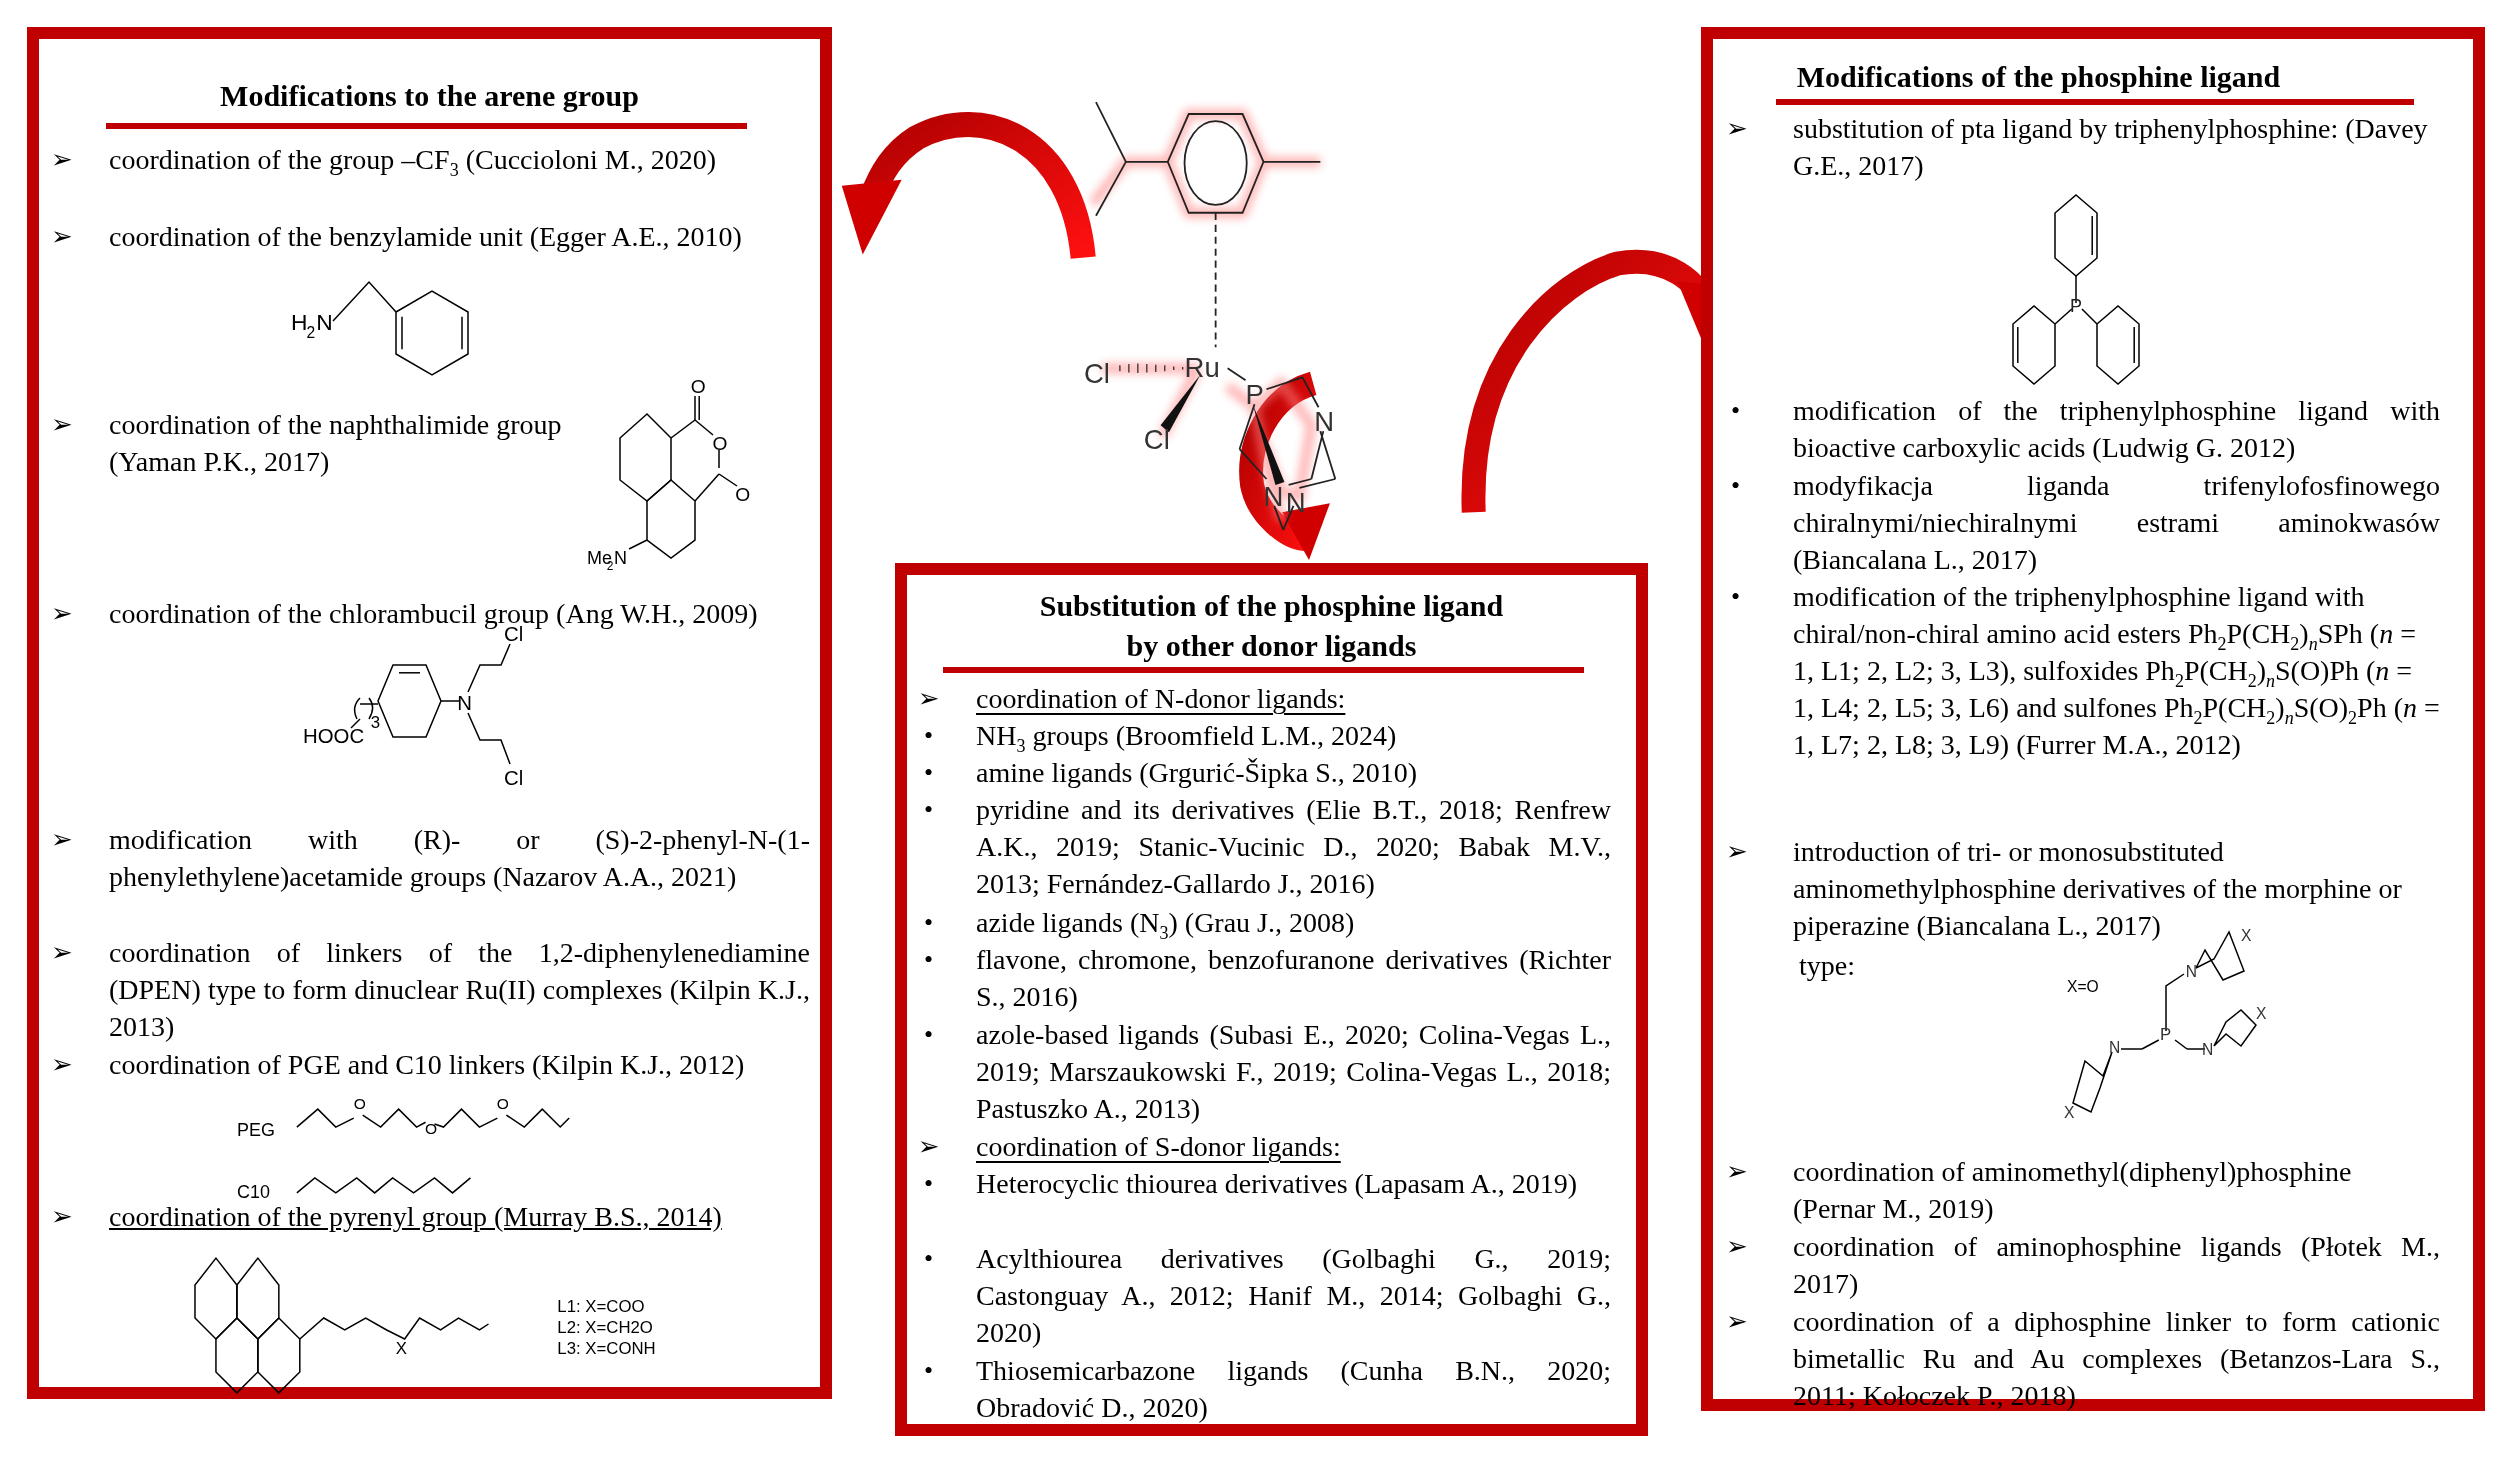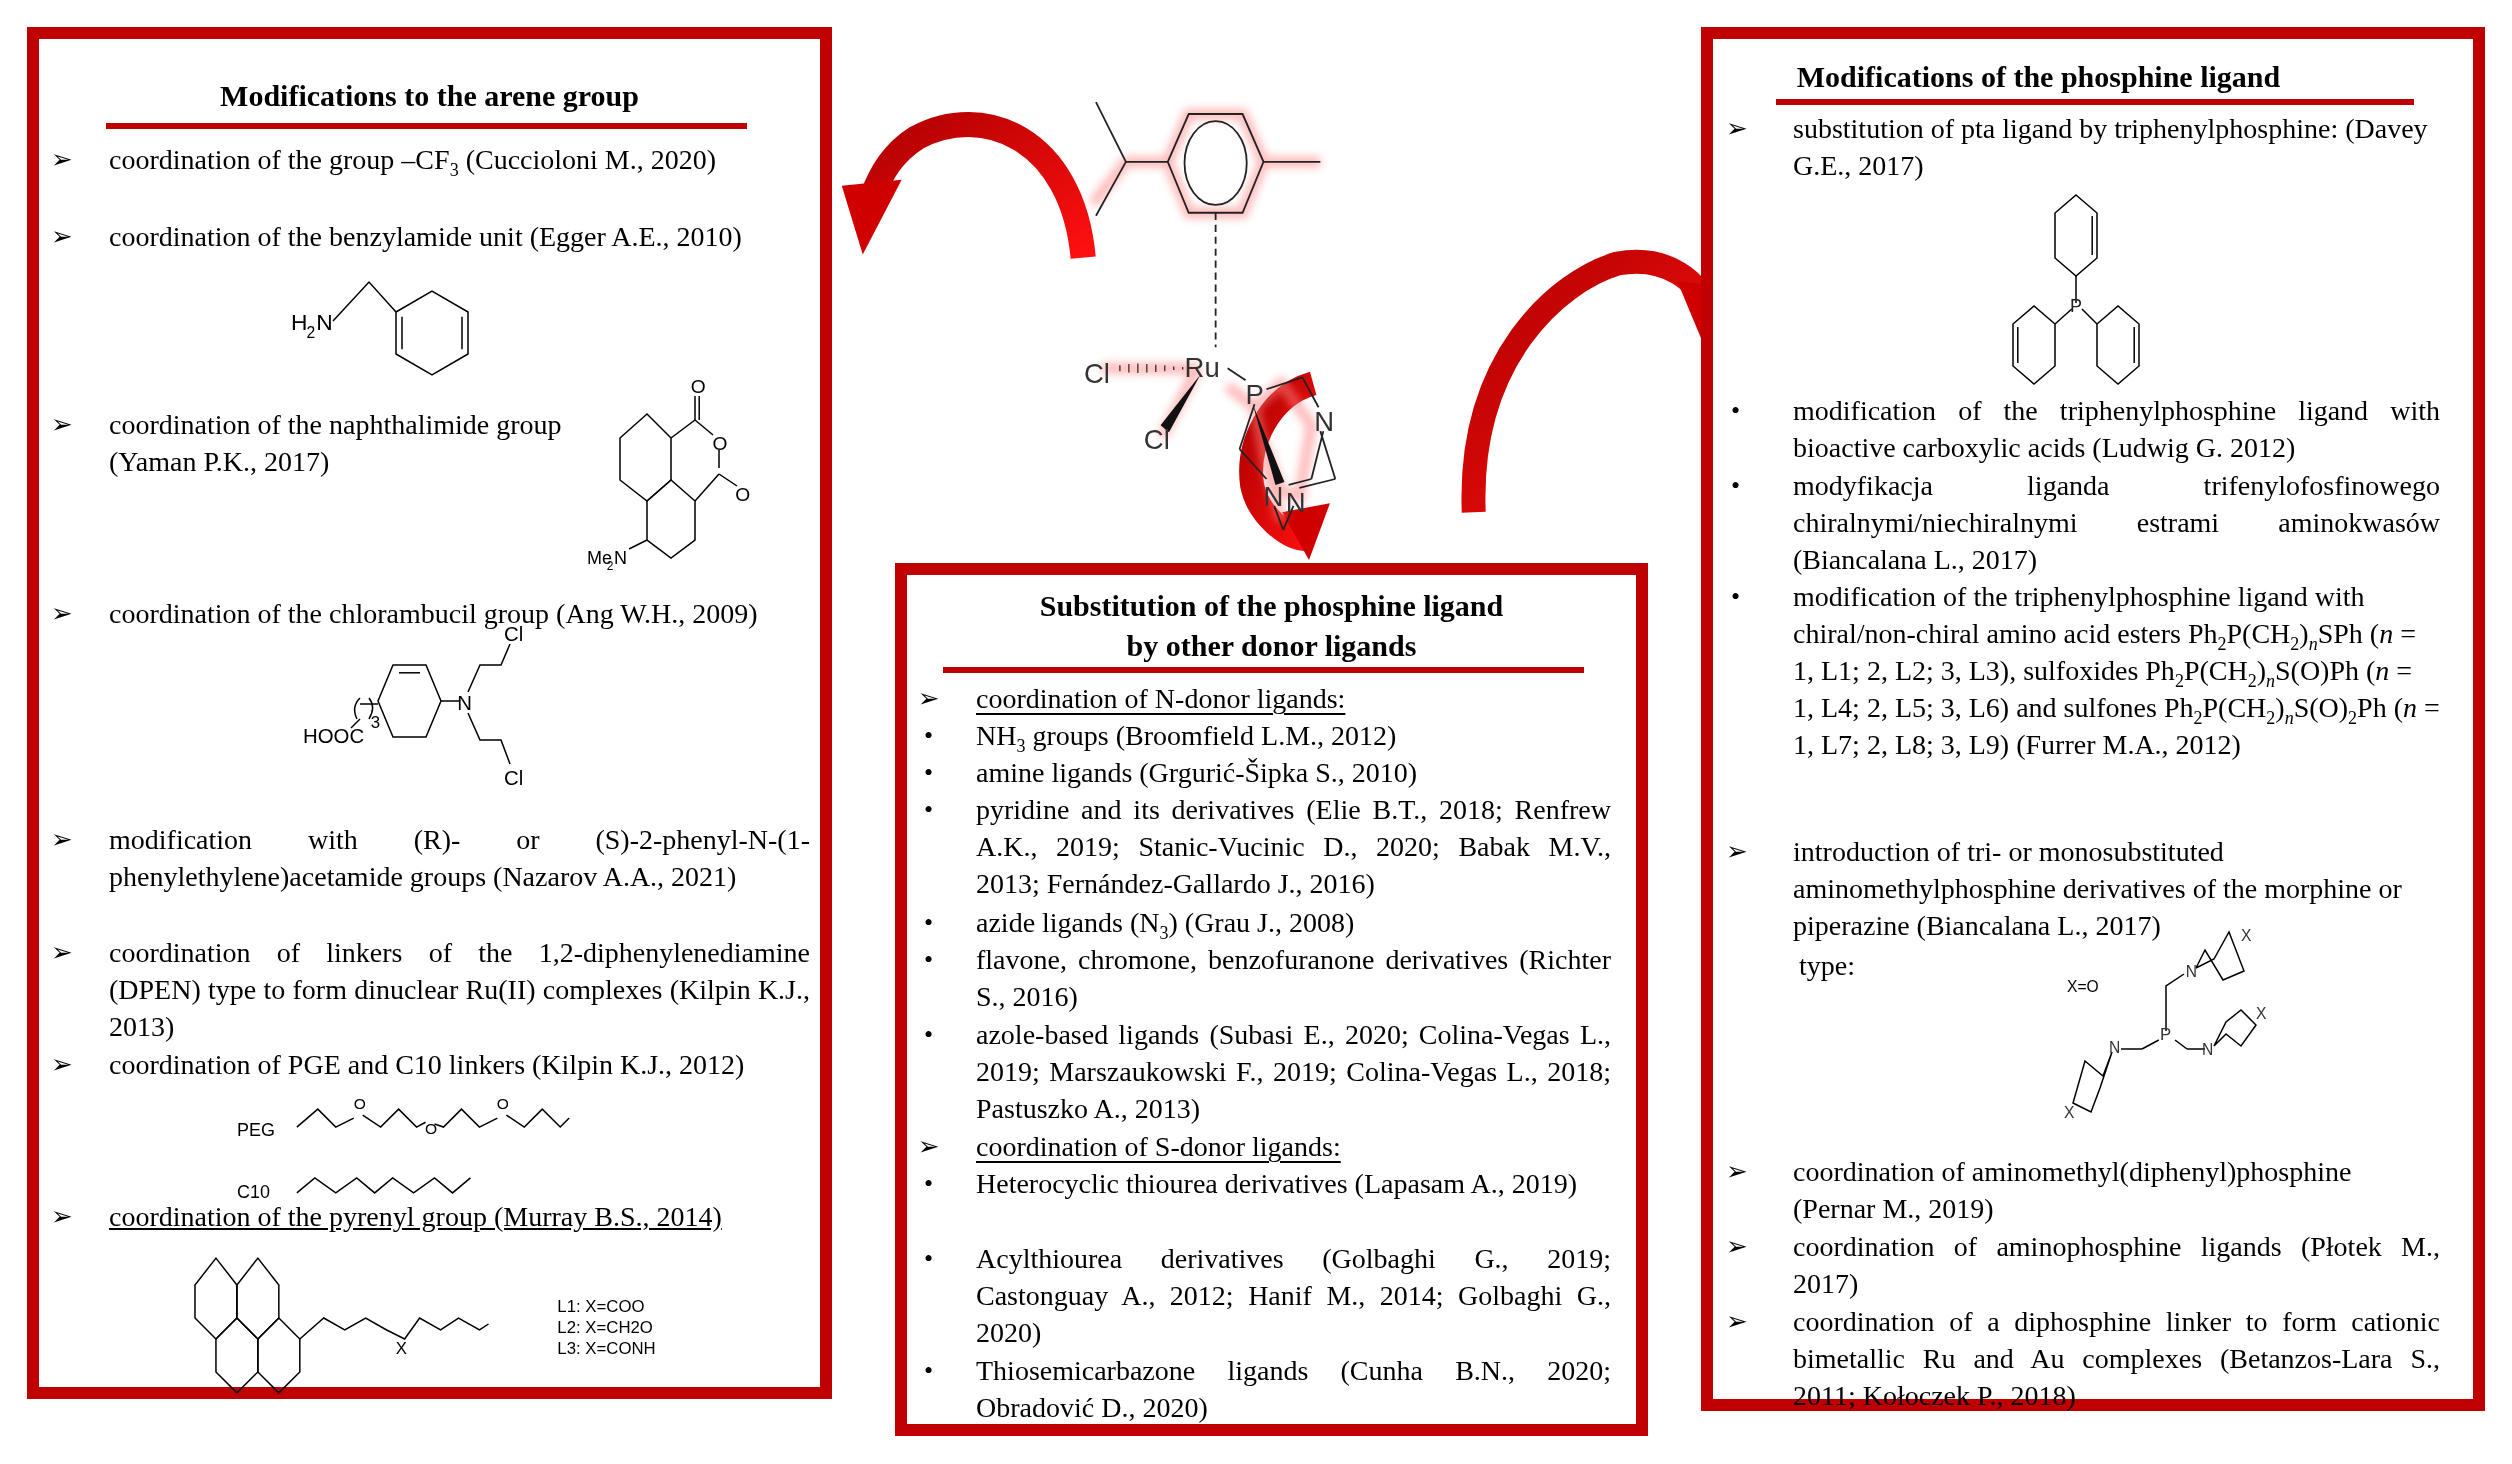--- a/index.html
+++ b/index.html
@@ -218,21 +218,21 @@
 <div class="panel" style="left:895px;top:563px;width:753px;height:873px;">
   <div class="ptitle" style="left:0;width:729px;top:10.8px;">Substitution of the phosphine ligand</div>
   <div class="ptitle" style="left:0;width:729px;top:51px;">by other donor ligands</div>
   <div class="pline" style="left:36px;width:641px;top:92px;"></div>
 
   <div style="position:absolute;left:0;top:105px;width:729px;">
     <div class="mark" style="left:10.8px;top:0;">➢</div>
     <div class="item u" style="left:69px;top:0;width:635px;text-align:left;">coordination  of N-donor ligands:</div>
 
     <div class="mark" style="left:17px;top:37px;">•</div>
-    <div class="item" style="left:69px;top:37px;width:635px;text-align:left;"><span>NH</span><sub>3</sub><span> groups  (Broomfield  L.M., 2012)</span></div>
+    <div class="item" style="left:69px;top:37px;width:635px;text-align:left;"><span>NH</span><sub>3</sub><span> groups  (Broomfield  L.M., 2024)</span></div>
 
     <div class="mark" style="left:17px;top:74px;">•</div>
     <div class="item" style="left:69px;top:74px;width:635px;text-align:left;">amine  ligands  (Grgurić-Šipka  S., 2010)</div>
 
     <div class="mark" style="left:17px;top:111px;">•</div>
     <div class="item" style="left:69px;top:111px;width:635px;">pyridine  and its  derivatives  (Elie  B.T., 2018; Renfrew  A.K., 2019; Stanic-Vucinic  D., 2020; Babak M.V., 2013; Fernández-Gallardo  J., 2016)</div>
 
     <div class="mark" style="left:17px;top:224px;">•</div>
     <div class="item" style="left:69px;top:224px;width:635px;text-align:left;"><span>azide  ligands  (N</span><sub>3</sub><span>) (Grau J., 2008)</span></div>
 

